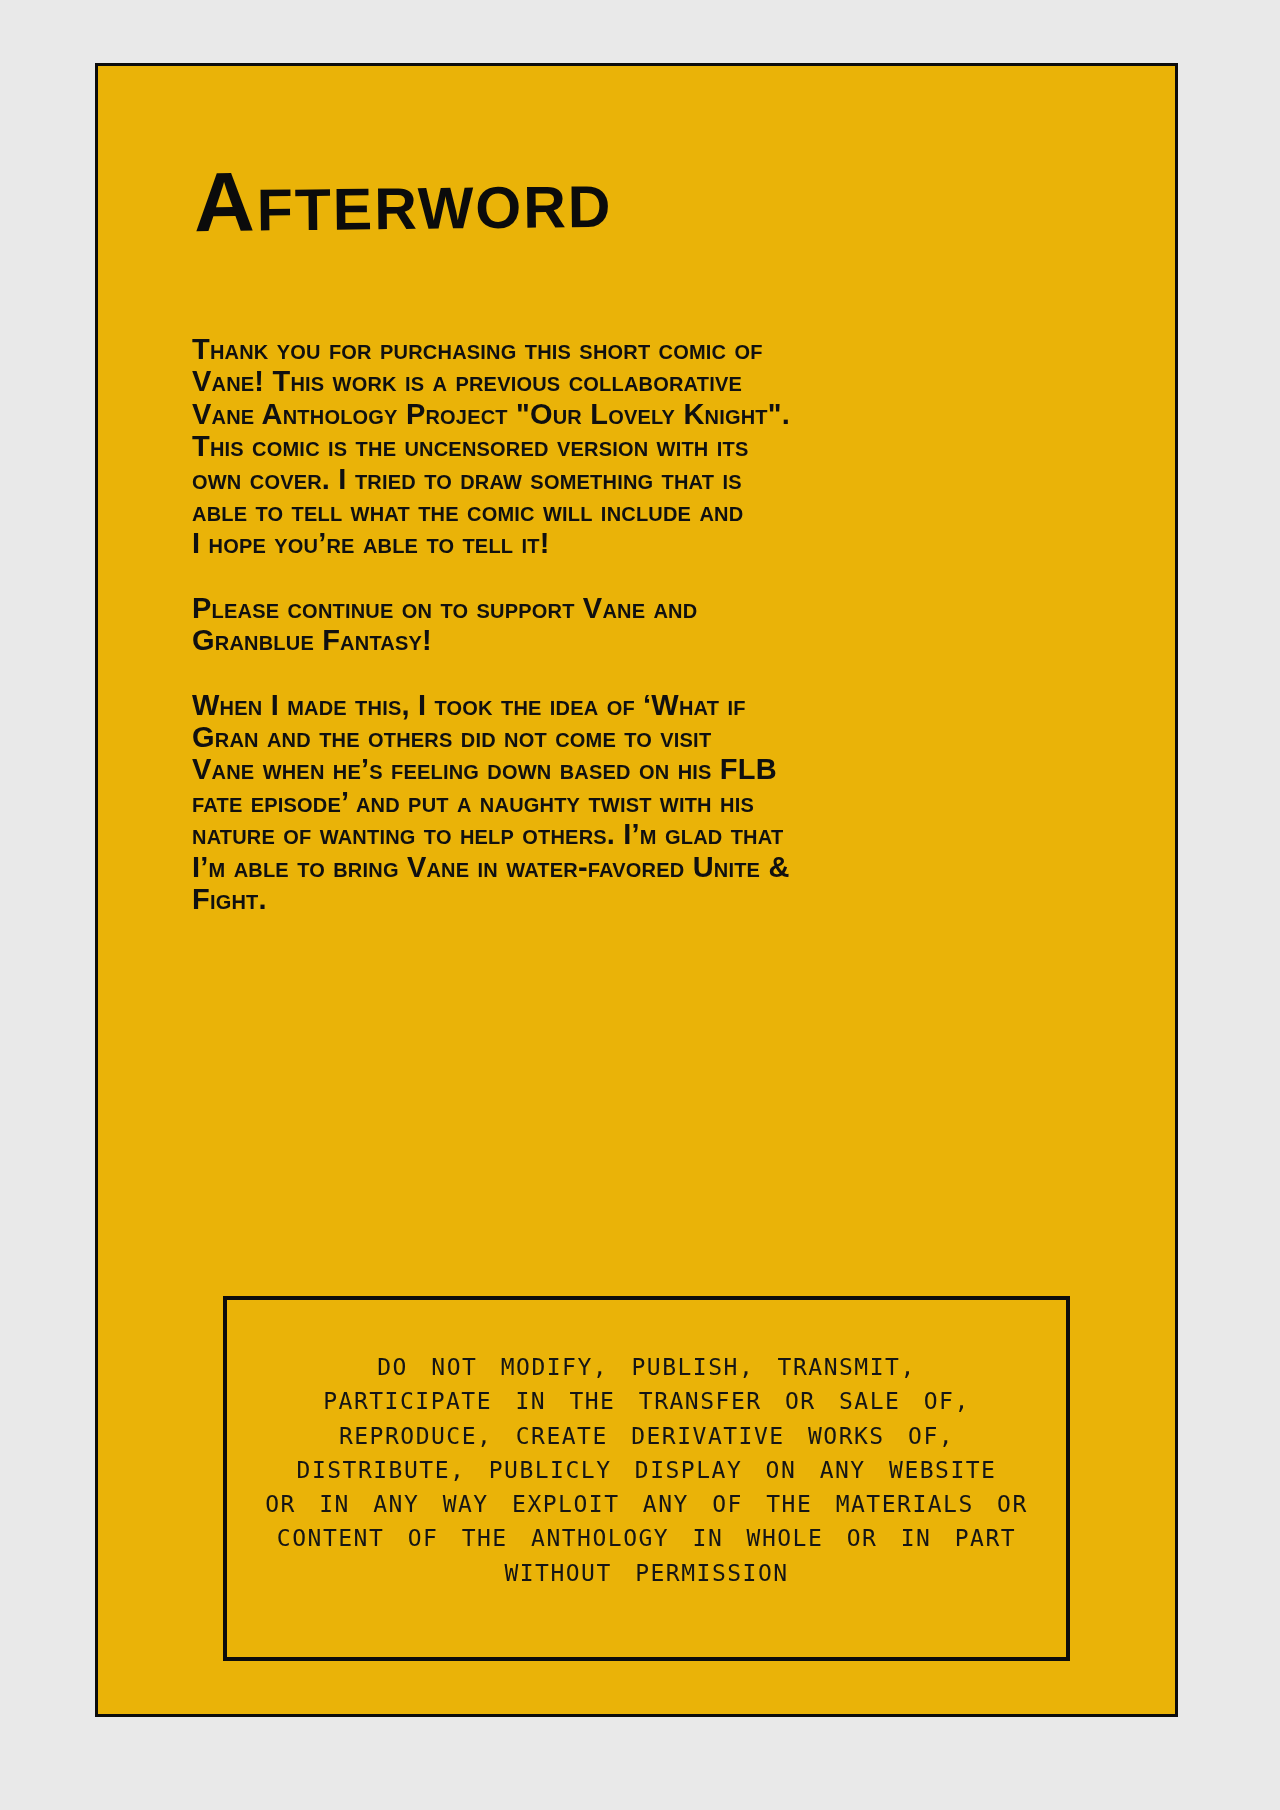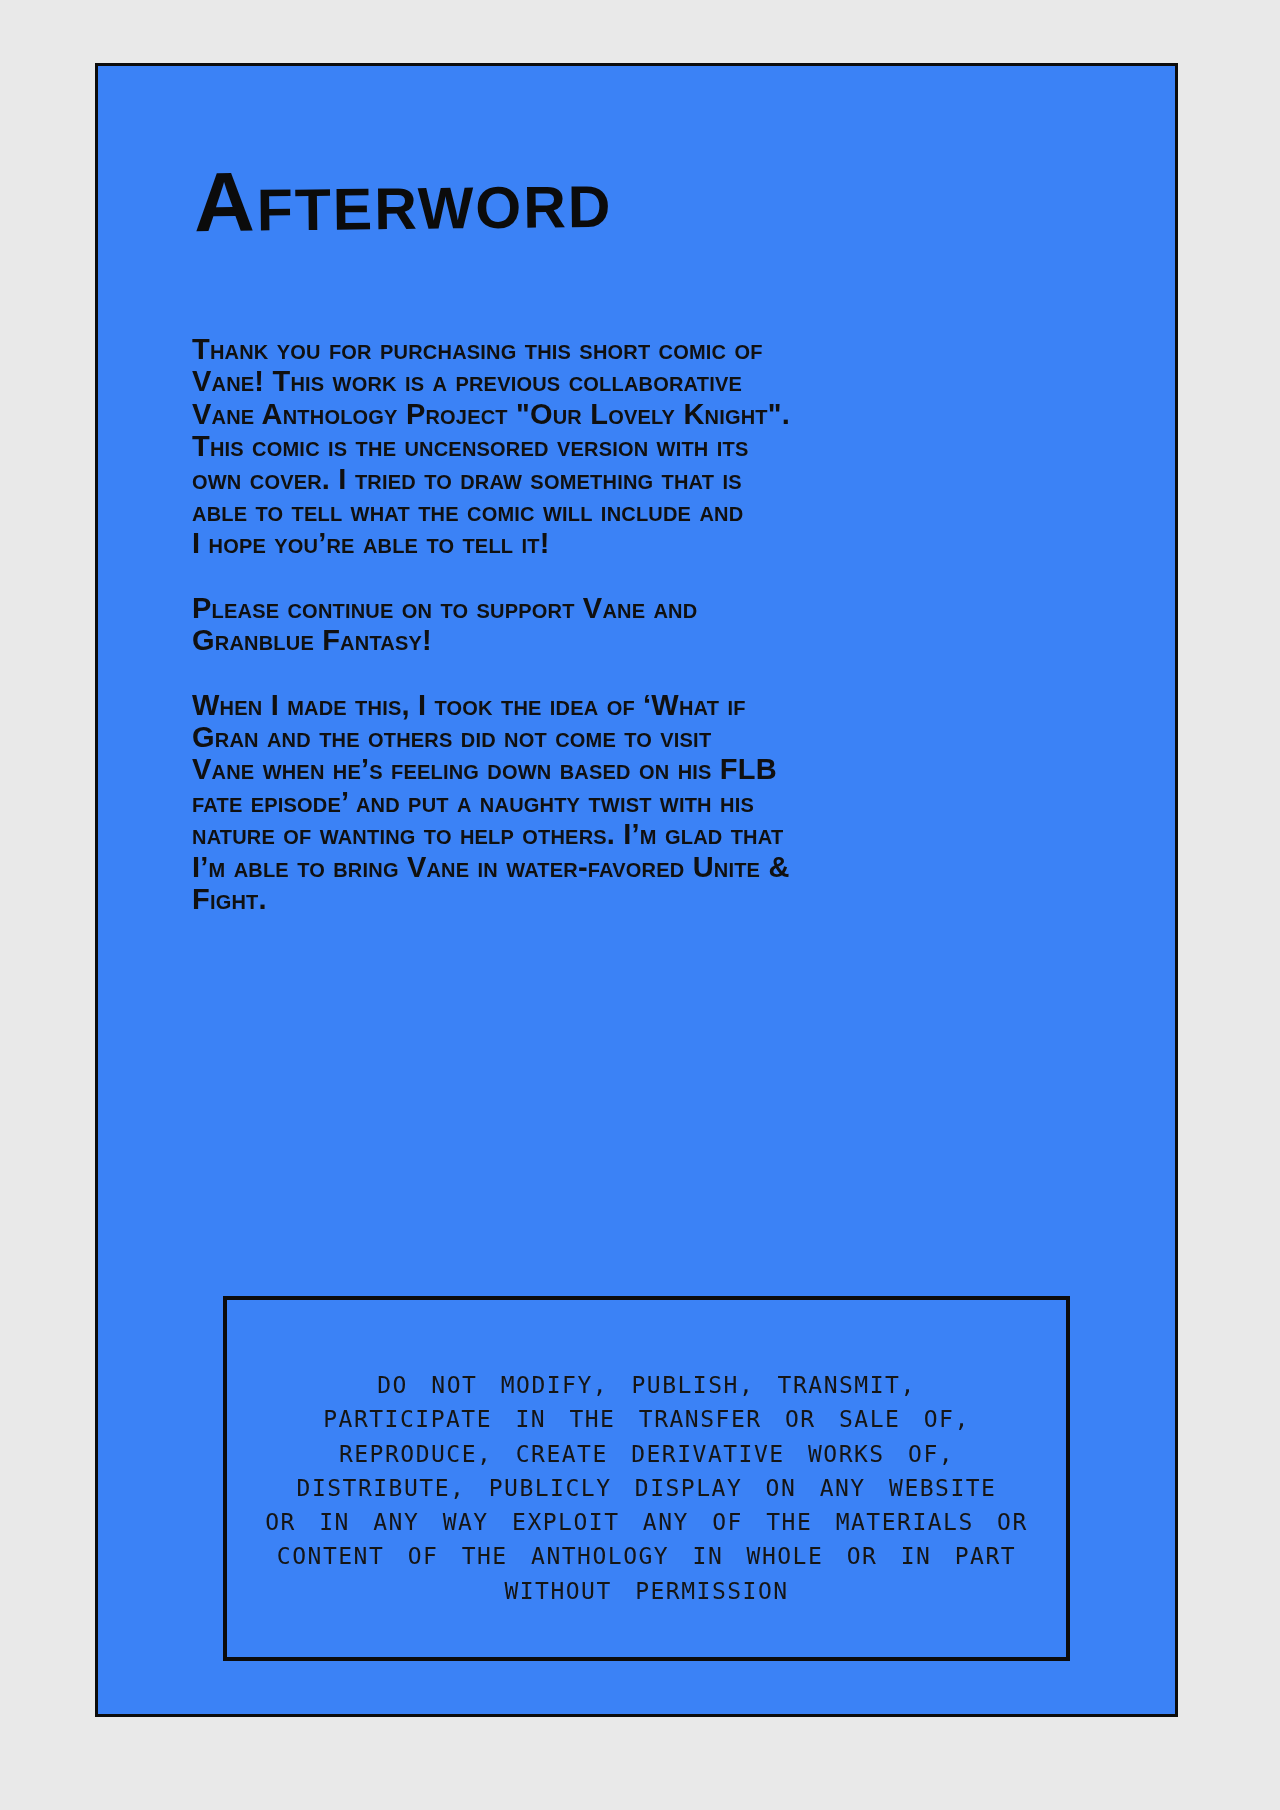--- a/index.html
+++ b/index.html
@@ -15,21 +15,21 @@
     overflow: hidden;
   }
   .outer-box {
     position: absolute;
     left: 95px;
     top: 63px;
     width: 1083px;
     height: 1654px;
     border: 3px solid #0c0c0c;
     box-sizing: border-box;
-    background: #3b82f6;
+    background: #eab308;
   }
   .title {
     position: absolute;
     left: 96px;
     top: 92px;
     margin: 0;
     font-size: 84px;
     line-height: 84px;
     font-weight: 700;
     font-variant: small-caps;
@@ -66,21 +66,21 @@
     box-sizing: border-box;
     text-align: center;
   }
   .notice-box p {
     font-family: "DejaVu Sans Mono", monospace;
     font-size: 23px;
     line-height: 34.3px;
     letter-spacing: 1.5px;
     word-spacing: 8px;
     white-space: pre-line;
-    margin: 68px 0 0 0;
+    margin: 50px 0 0 0;
     color: #151515;
   }
 </style>
 </head>
 <body>
 
 <div class="page">
   <div class="outer-box">
 
     <h1 class="title">Afterword</h1>

